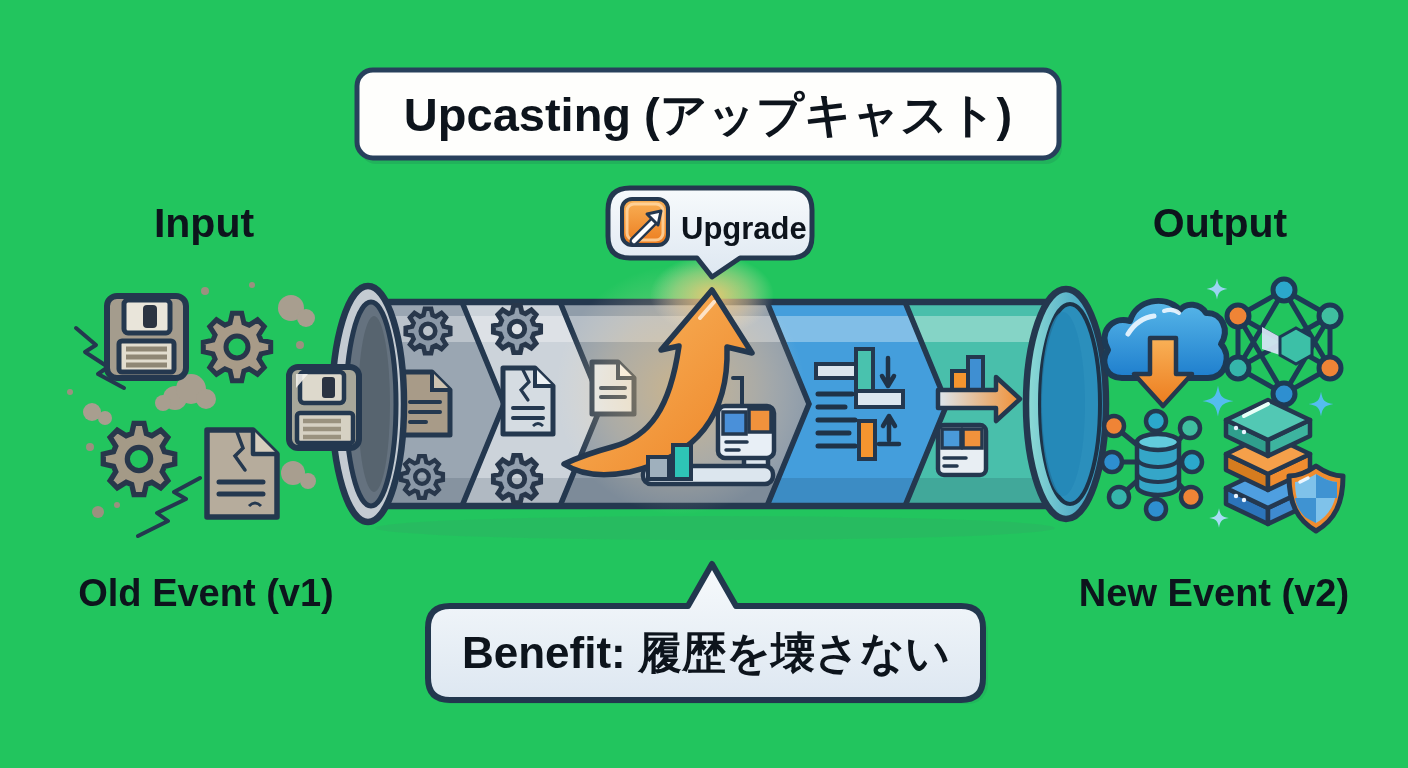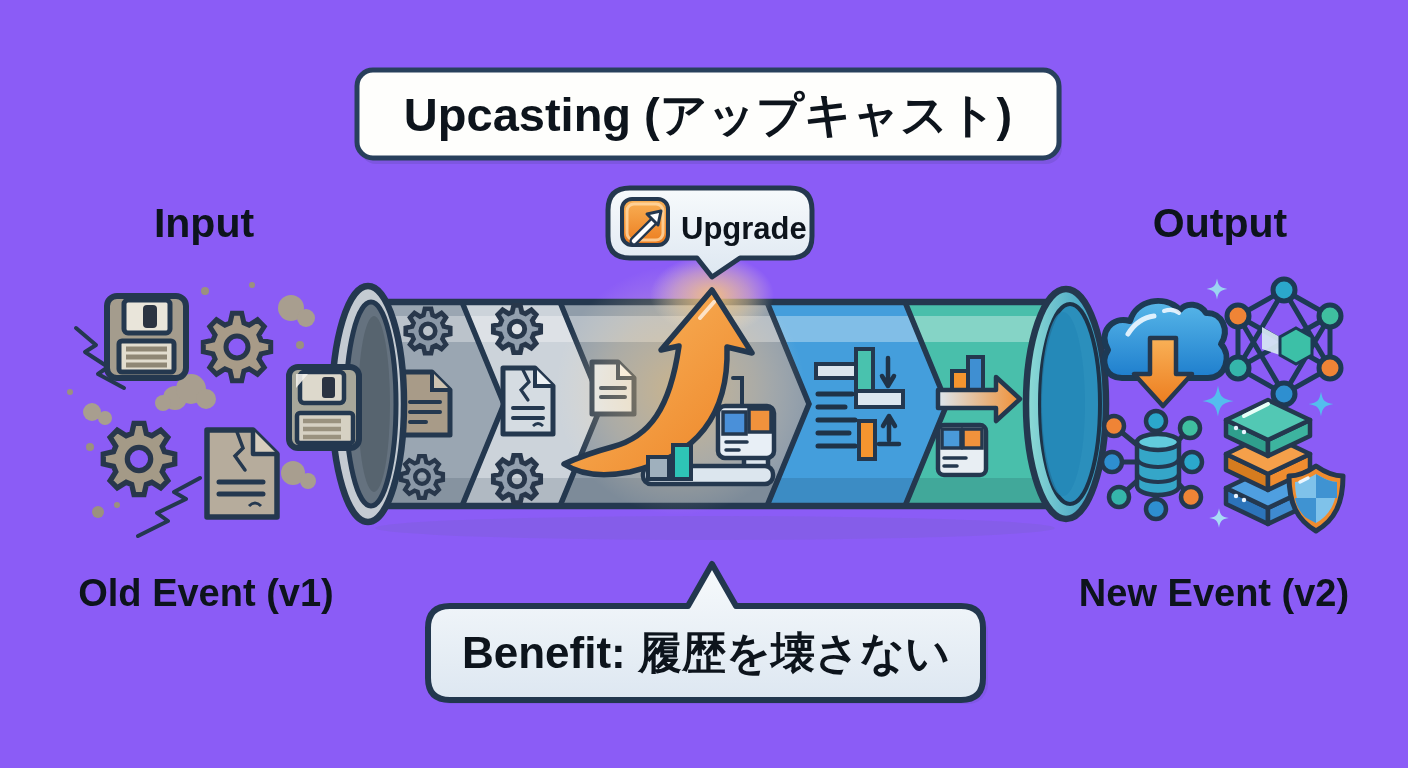--- a/index.html
+++ b/index.html
@@ -1,16 +1,16 @@
 <!DOCTYPE html>
 <html><head>
 <meta charset="utf-8">
 <style>
   html,body{margin:0;padding:0;background:#e9e9e9;}
-  .canvas{position:relative;width:1408px;height:768px;background:#8b5cf6;overflow:hidden;
+  .canvas{position:relative;width:1408px;height:768px;background:#22c55e;overflow:hidden;
           font-family:"Liberation Sans","DejaVu Sans",sans-serif;}
   svg{display:block;}
   text{font-family:"Liberation Sans","DejaVu Sans",sans-serif;font-weight:700;fill:#0d141c;}
 </style>
 </head>
 <body>
 
 <div class="canvas">
 <svg width="1408" height="768" viewBox="0 0 1408 768">
   <defs>

